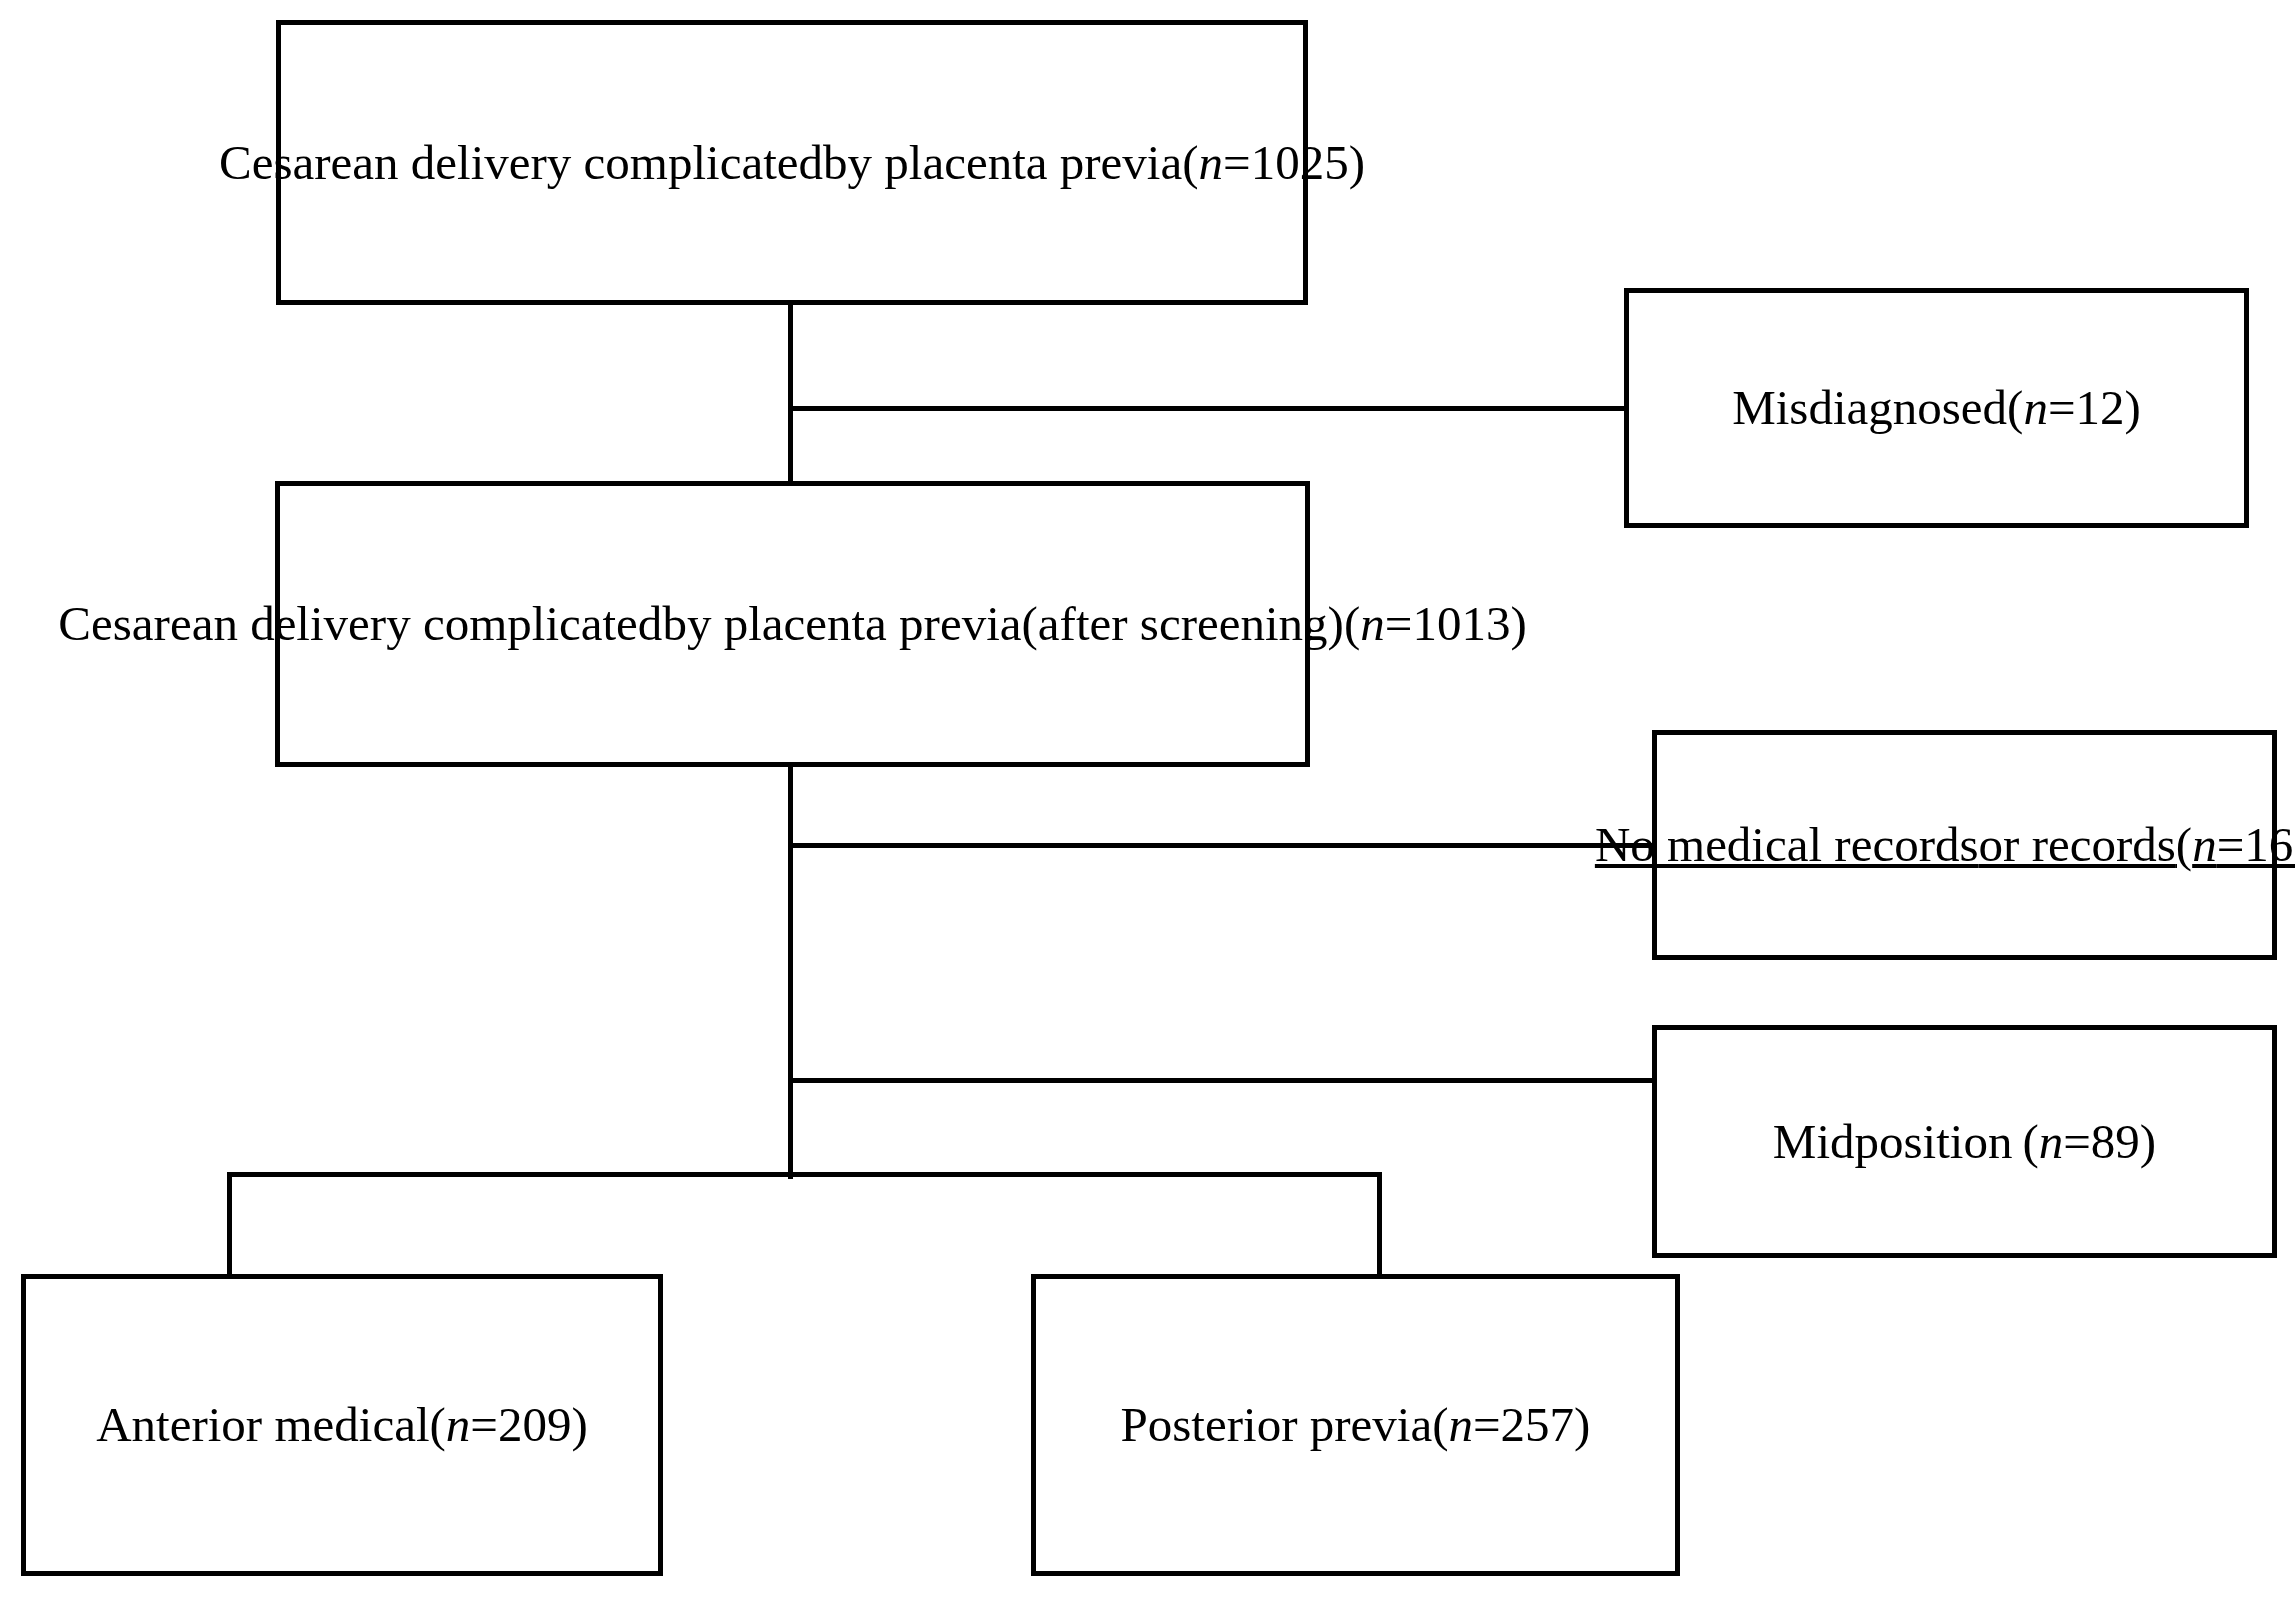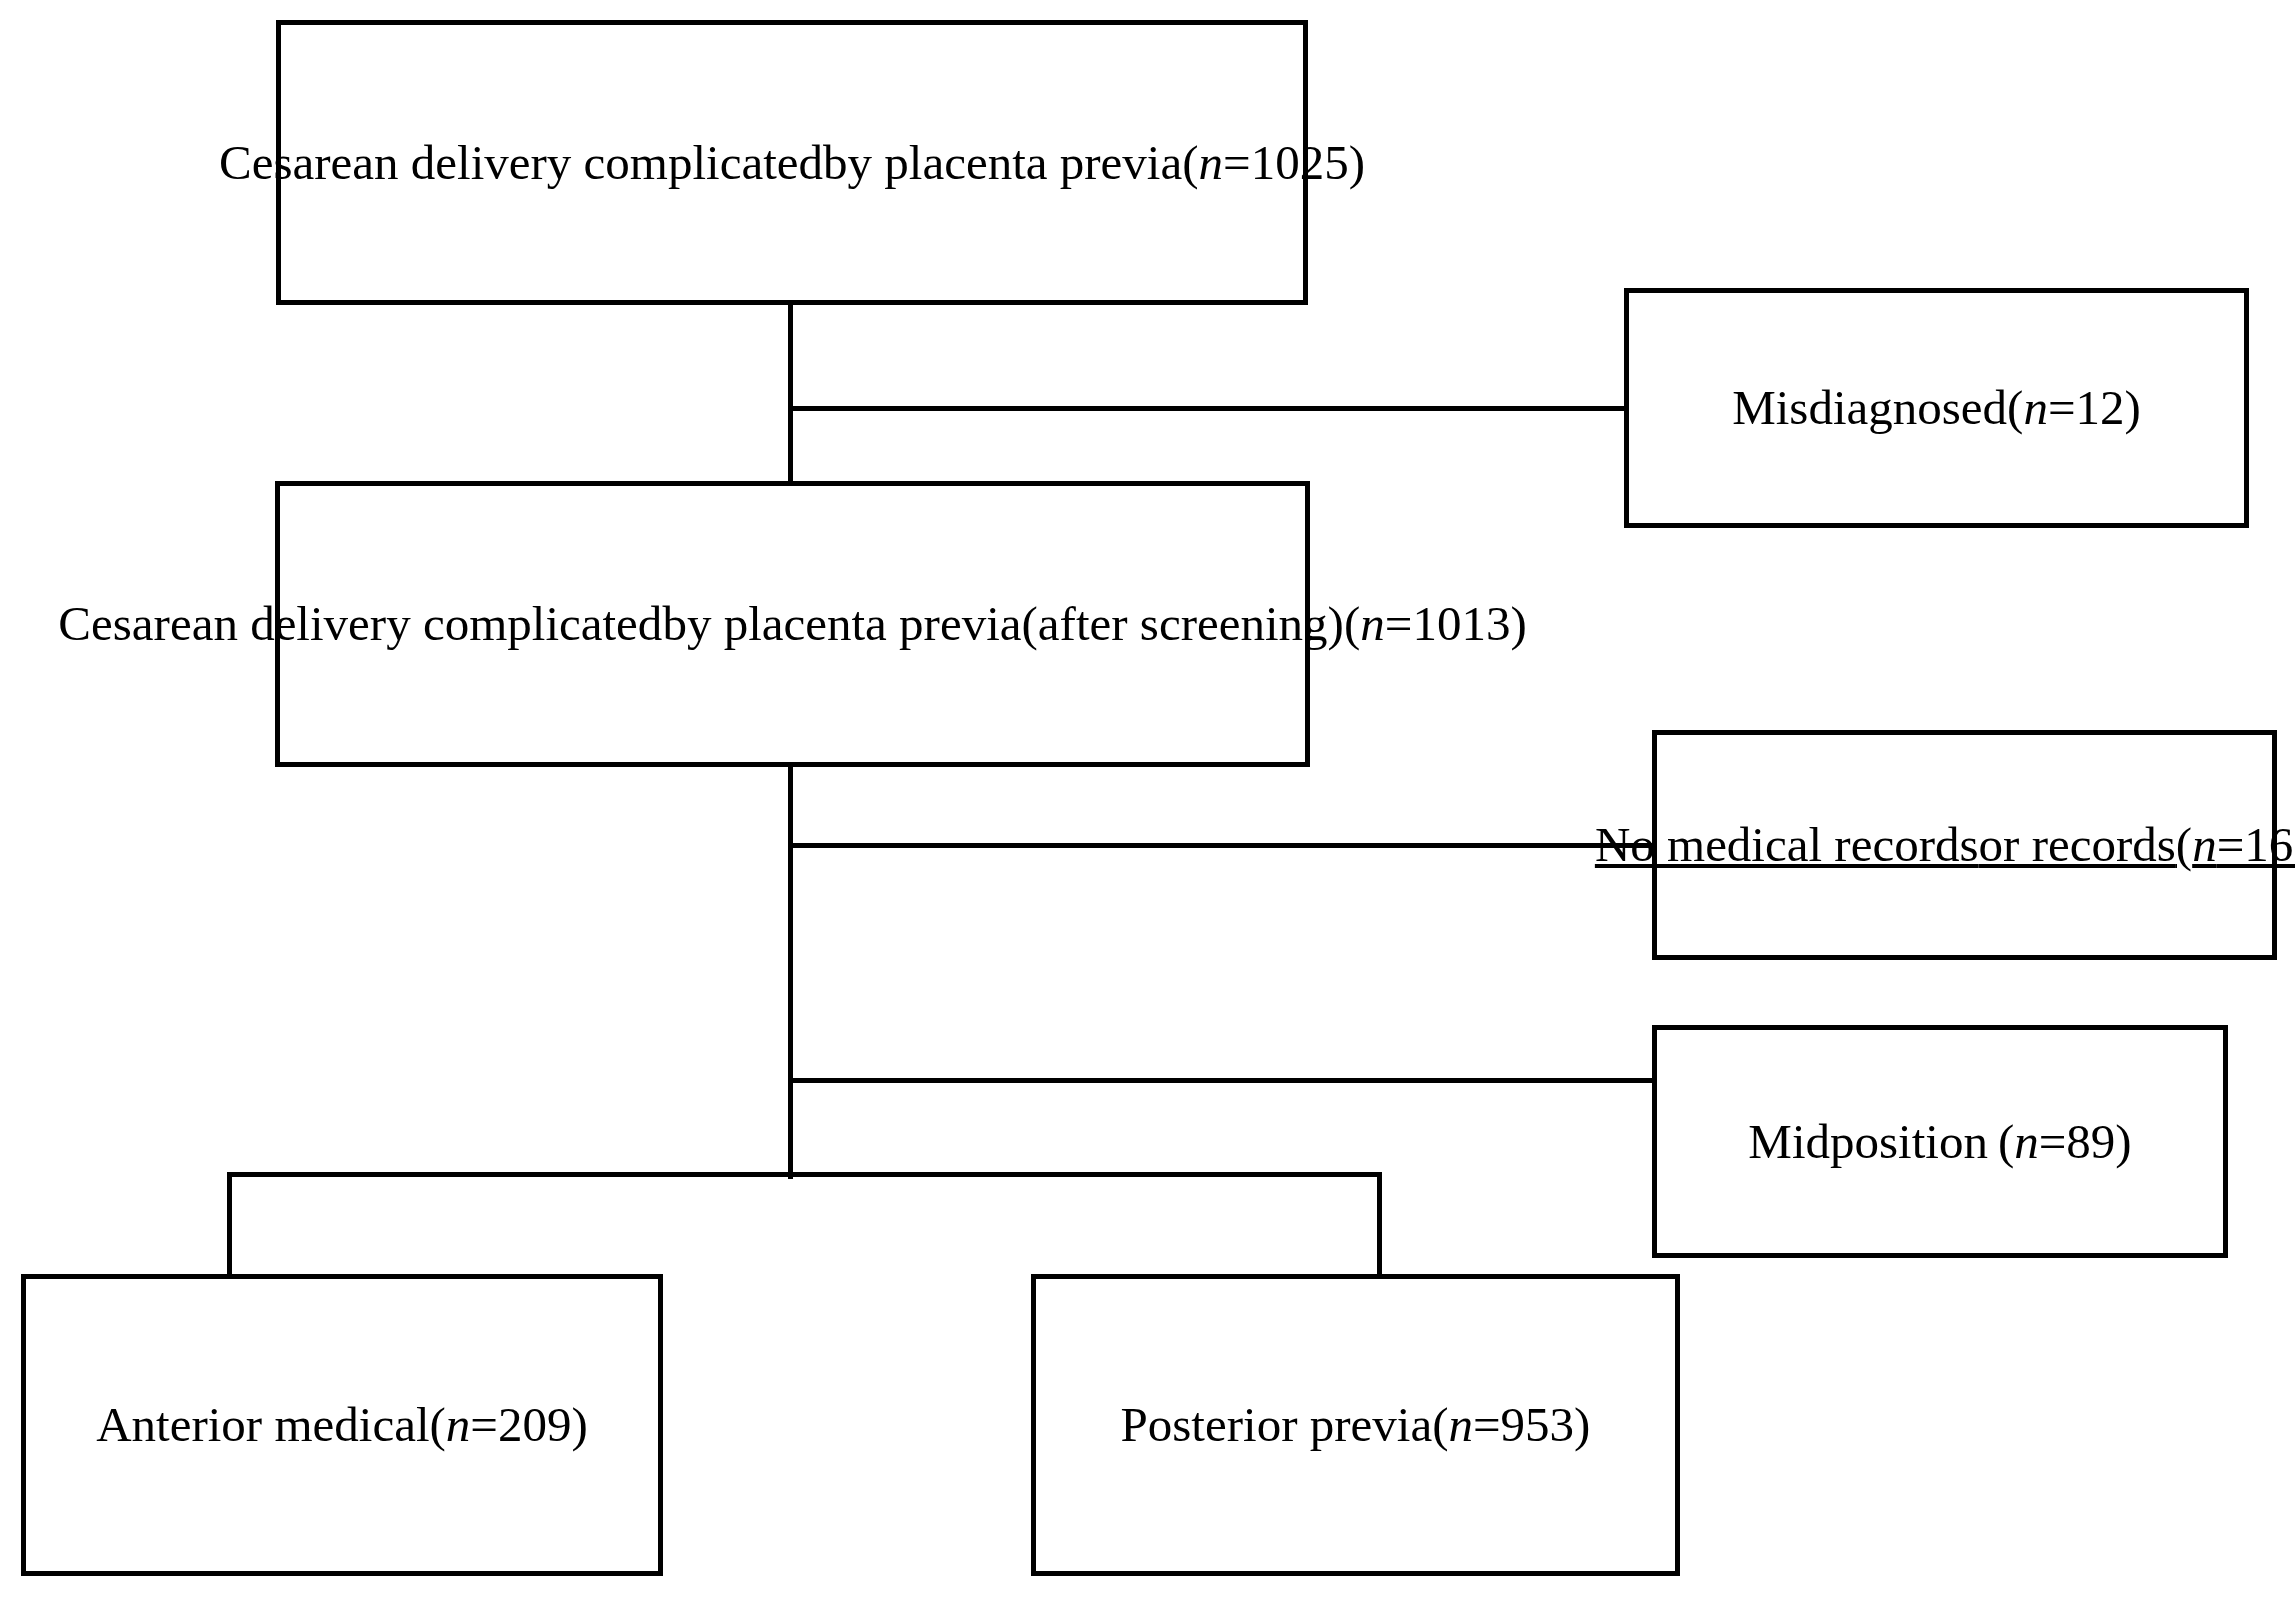--- a/index.html
+++ b/index.html
@@ -43,21 +43,21 @@
 
   
   #box-screened   { left: 275px;  top: 481px;  width: 1035px; height: 286px; }
   #box-cohort     { left: 276px;  top: 20px;   width: 1032px; height: 285px; }
   #box-anterior   { left: 21px;   top: 1274px; width: 642px;  height: 302px; }
   #box-posterior  { left: 1031px; top: 1274px; width: 649px;  height: 302px; }
 
   
   #box-misdiagnosed { left: 1624px; top: 288px;  width: 625px; height: 240px; }
   #box-norecords    { left: 1652px; top: 730px; width: 625px; height: 230px; text-decoration: underline; }
-  #box-midposition  { left: 1652px; top: 1025px; width: 576px; height: 233px; gap: 10px; }
+  #box-midposition  { left: 1652px; top: 1025px; width: 625px; height: 233px; gap: 10px; }
 
   
   .conn {
     position: absolute;
     background: #000000;
   }
   .v { width: 5px; }
   .h { height: 5px; }
 
   
@@ -119,17 +119,17 @@
     <span class="nline"><span>(</span><i>n</i><span>=89)</span></span>
   </div>
 
   <div class="node" id="box-anterior">
     <span class="line">Anterior medical</span>
     <span class="nline"><span>(</span><i>n</i><span>=209)</span></span>
   </div>
 
   <div class="node" id="box-posterior">
     <span class="line">Posterior previa</span>
-    <span class="nline"><span>(</span><i>n</i><span>=953)</span></span>
+    <span class="nline"><span>(</span><i>n</i><span>=257)</span></span>
   </div>
 
 </div>
 
 
 </body></html>

